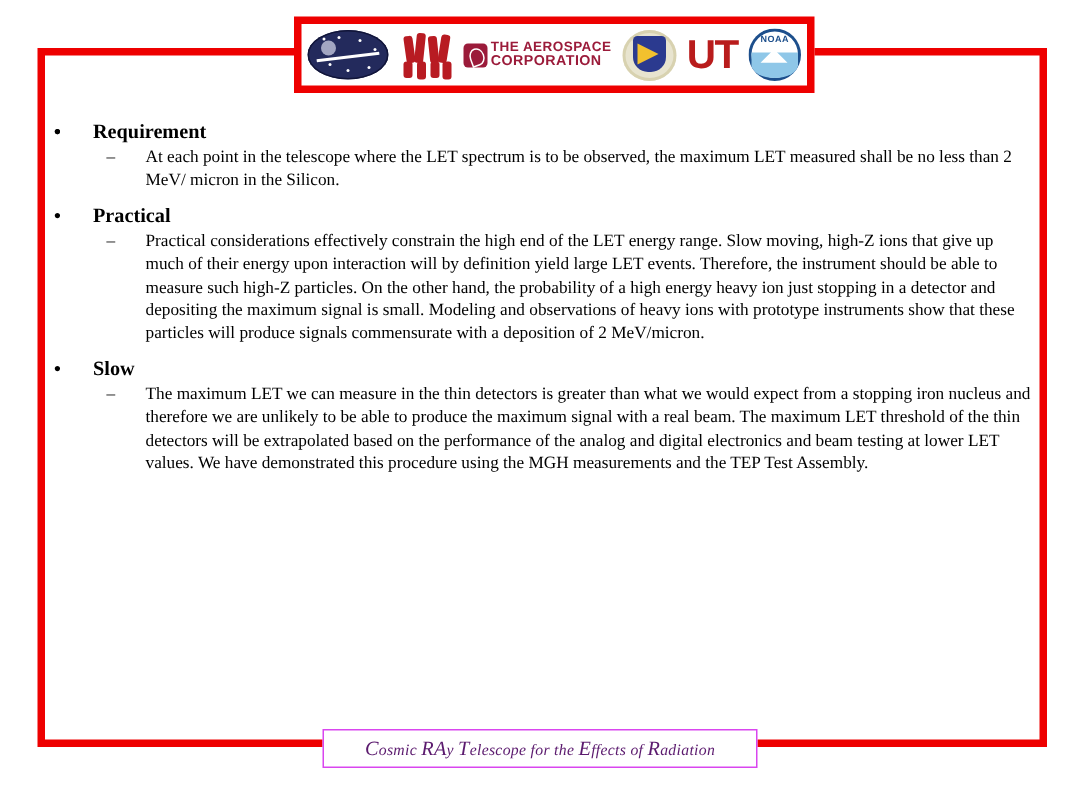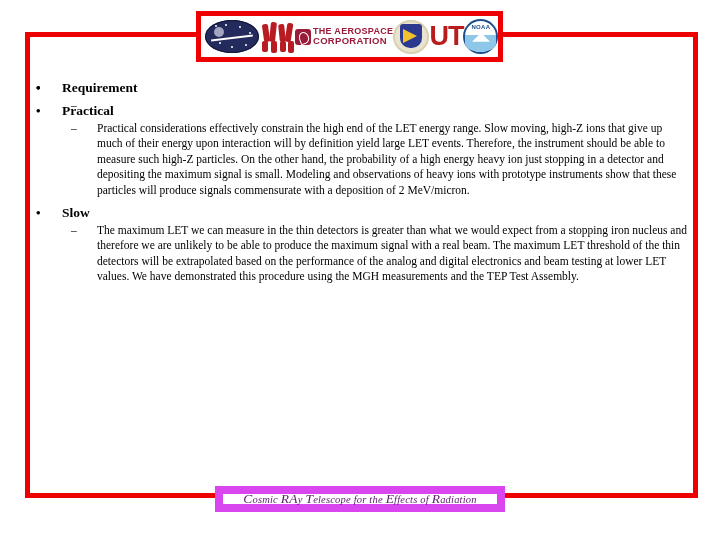--- a/index.html
+++ b/index.html
@@ -25,21 +25,21 @@
     box-sizing: border-box;
     border: 5px solid #EE0000;
     background: #ffffff;
   }
 
   
   #logo-band {
     position: absolute;
     left: 196px;
     top: 11px;
-    width: 307px;
+    width: 347px;
     height: 51px;
     box-sizing: border-box;
     border: 5px solid #EE0000;
     background: #ffffff;
     display: flex;
     align-items: center;
     justify-content: space-between;
     padding: 0 4px;
     z-index: 5;
   }
@@ -257,21 +257,21 @@
   }
 
   
   #footer-banner {
     position: absolute;
     left: 215px;
     top: 486px;
     width: 290px;
     height: 26px;
     box-sizing: border-box;
-    border: 8px solid #d946ef;
+    border: 1px solid #d946ef;
     background: #ffffff;
     display: flex;
     align-items: center;
     justify-content: center;
     z-index: 6;
   }
   #footer-text {
     font-family: "Liberation Serif", "DejaVu Serif", serif;
     font-style: italic;
     color: #5B1A6E;
@@ -334,21 +334,21 @@
     <div class="noaa-txt">NOAA</div>
     <div class="bird"></div>
   </div>
 
 </div>
 
 <div id="content">
   <ul class="lvl1" id="bullet-list">
       <li class="b1"><span class="bullet">•</span></li>
       <li class="b1 ital"><span class="bullet">•</span><span class="txt">Requirement</span><ul class="lvl2">
-          <li class="b2"><span class="dash">–</span></li>
+          <li class="b2"><span class="dash">–</span><span>At each point in the telescope where the LET spectrum is to be observed, the maximum LET measured shall be no less than 2 MeV/ micron in the Silicon.</span></li>
         </ul></li>
       <li class="b1 ital"><span class="bullet">•</span><span class="txt">Practical</span><ul class="lvl2">
           <li class="b2"><span class="dash">–</span><span>Practical considerations effectively constrain the high end of the LET energy range. Slow moving, high-Z ions that give up much of their energy upon interaction will by definition yield large LET events. Therefore, the instrument should be able to measure such high-Z particles. On the other hand, the probability of a high energy heavy ion just stopping in a detector and depositing the maximum signal is small.  Modeling and observations of heavy ions with prototype instruments show that these particles will produce signals commensurate with a deposition of 2 MeV/micron.</span></li>
         </ul></li>
       <li class="b1 ital"><span class="bullet">•</span><span class="txt">Slow</span><ul class="lvl2">
           <li class="b2"><span class="dash">–</span><span>The maximum LET we can measure in the thin detectors is greater than what we would expect from a stopping iron nucleus and therefore we are unlikely to be able to produce the maximum signal with a real beam.  The maximum LET threshold of the thin detectors will be extrapolated based on the performance of the analog and digital electronics and beam testing at lower LET values.  We have demonstrated this procedure using the MGH measurements and the TEP Test Assembly.</span></li>
         </ul></li>
     </ul>
 </div>
 

